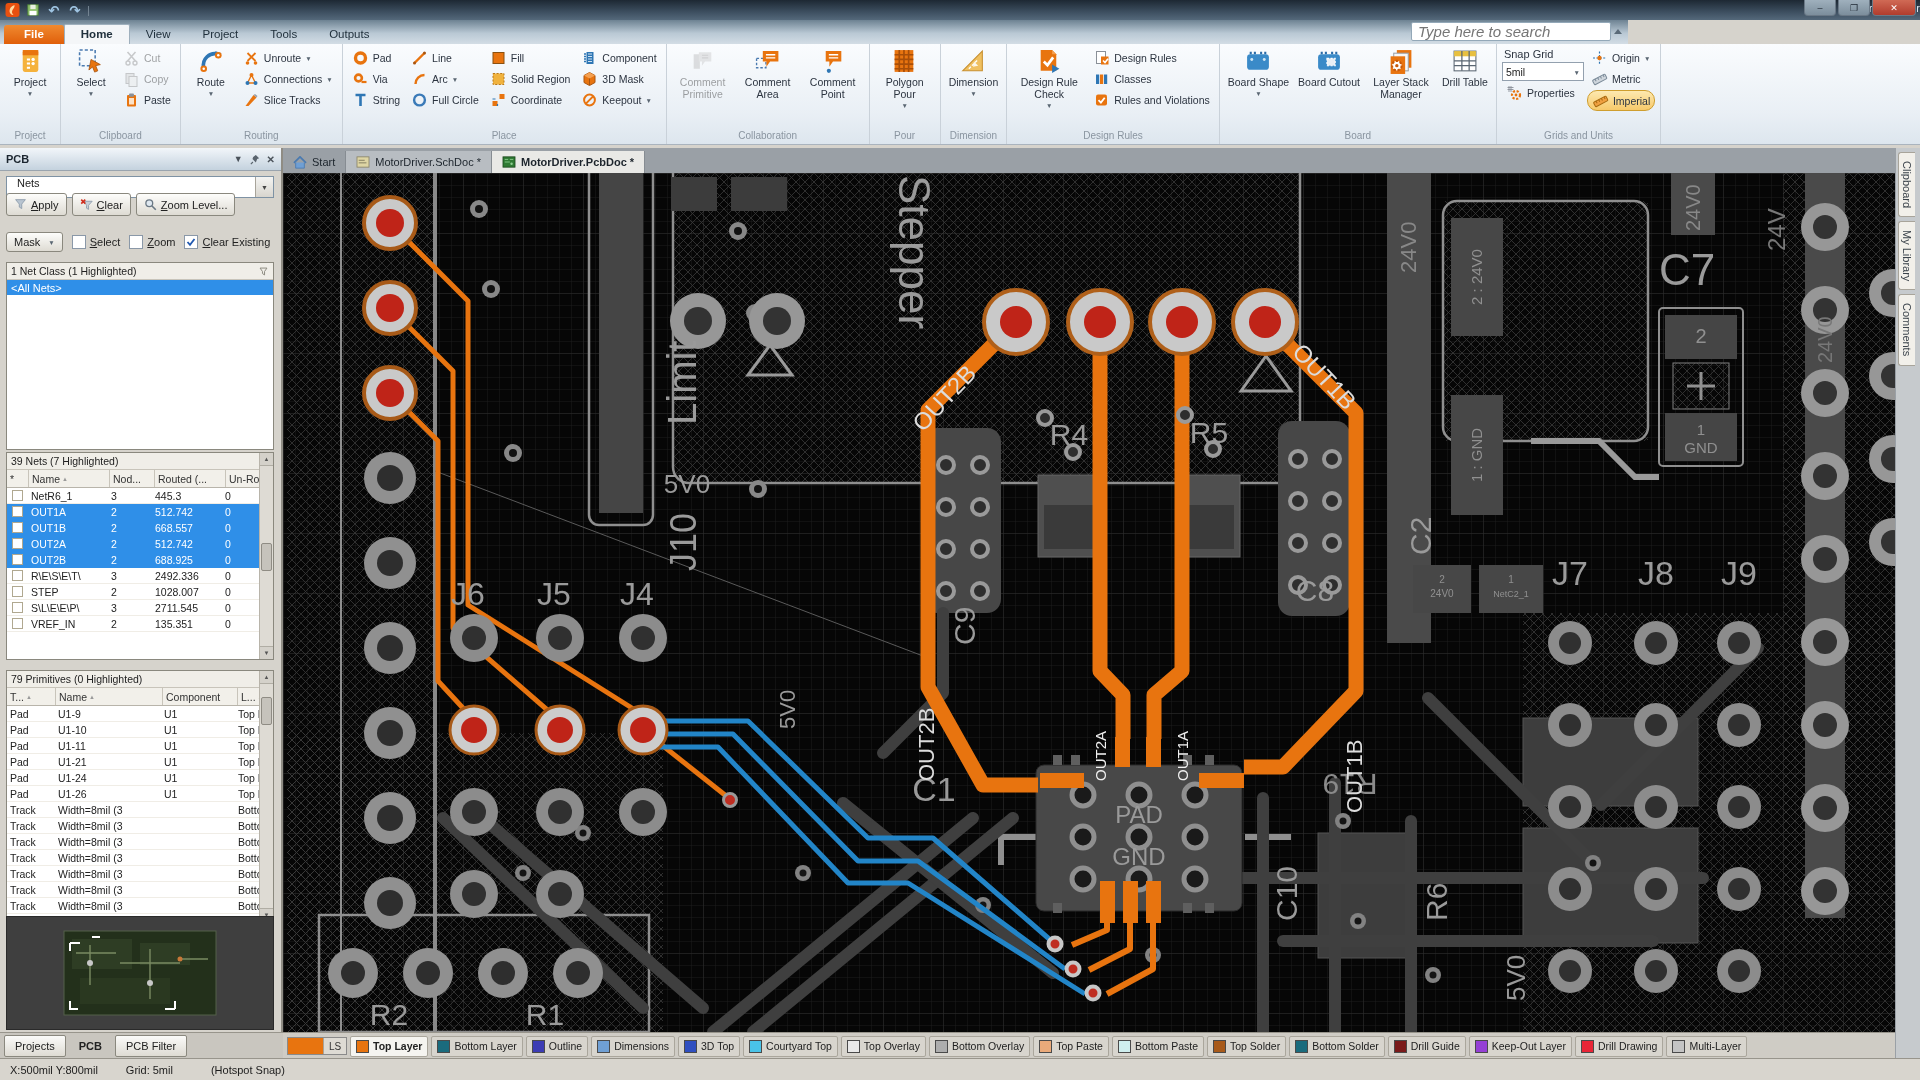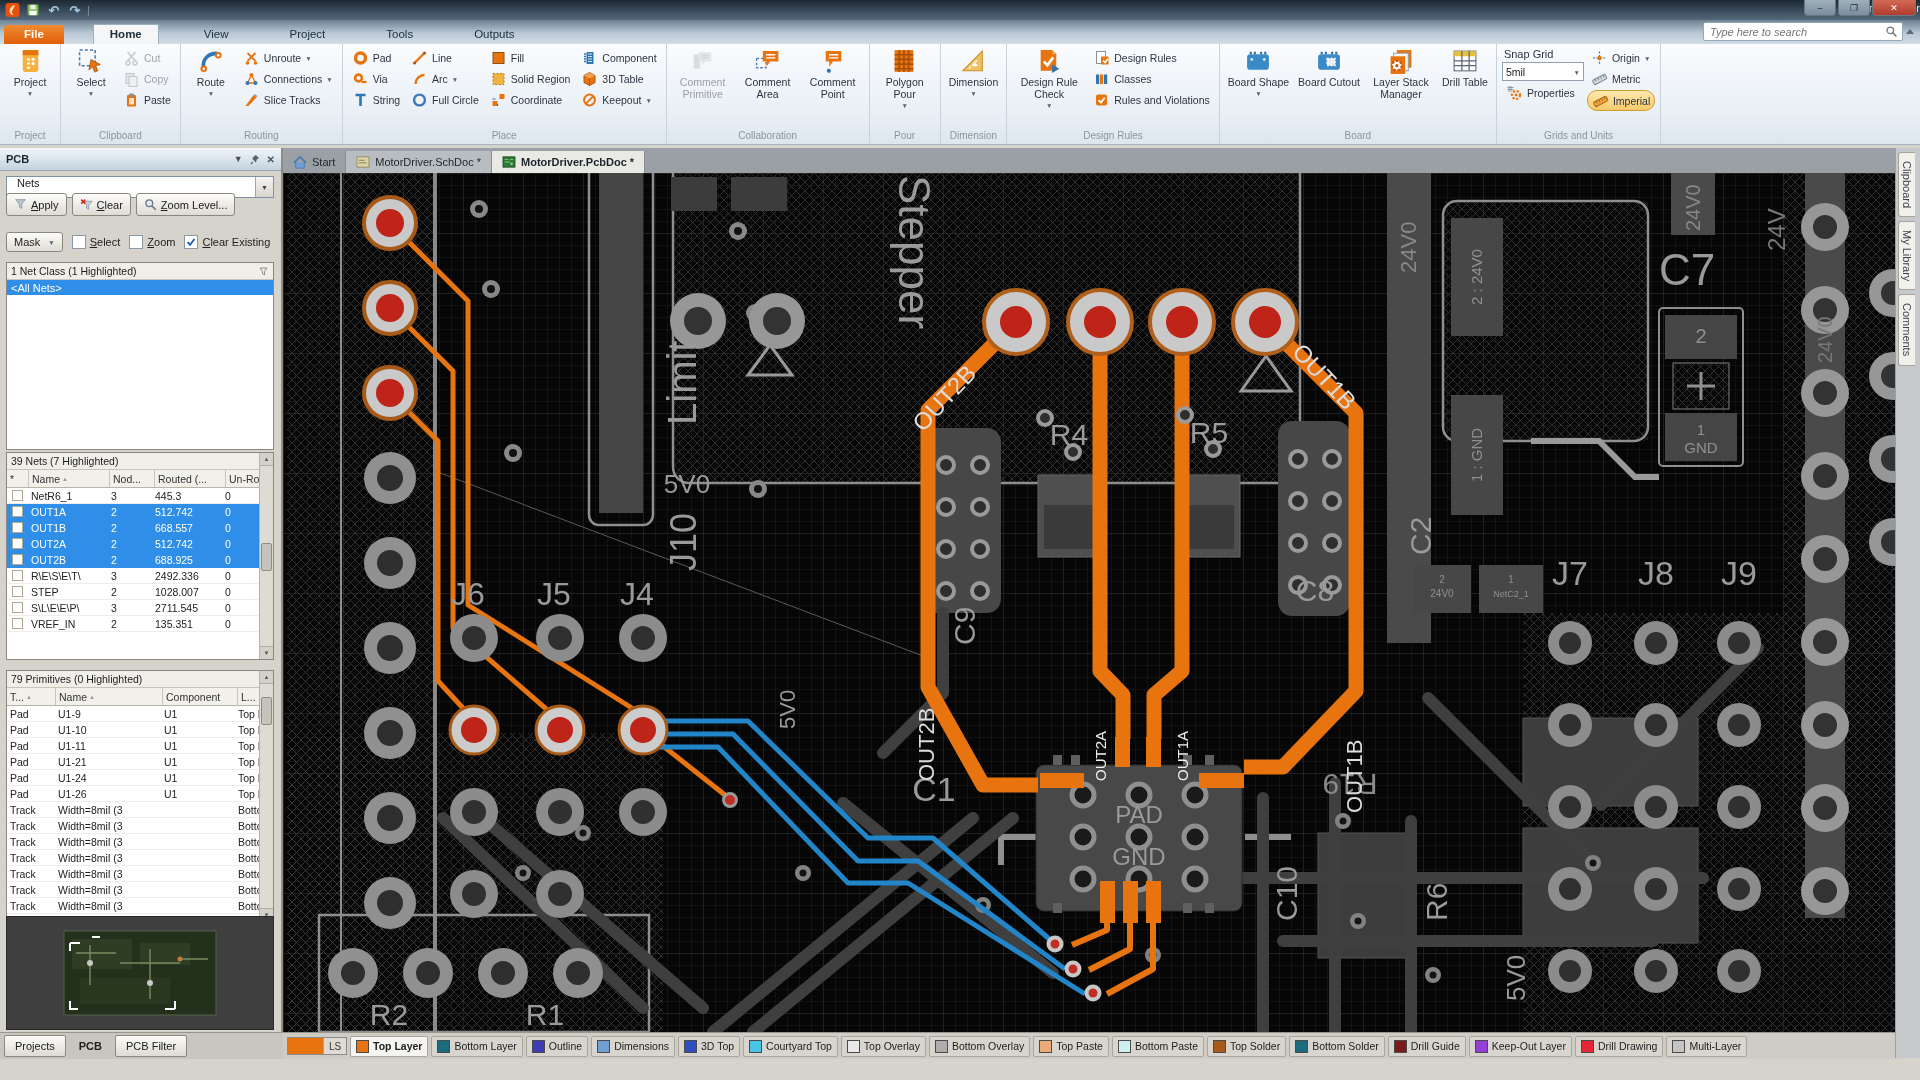--- a/index.html
+++ b/index.html
@@ -10,29 +10,29 @@
   #titlebar{position:absolute;left:0;top:0;width:1920px;height:20px;
     background:linear-gradient(#1d2833,#3d4f60 60%,#54687a);display:flex;align-items:center;}
   #qat{display:flex;align-items:center;gap:3px;padding-left:4px;}
   .qbtn{width:18px;height:16px;display:flex;align-items:center;justify-content:center;color:#9fc4e2;font-size:13px;font-weight:bold;}
   #apptitle{position:absolute;left:0;right:0;top:2px;text-align:right;color:#dfe8f0;font-size:11px;margin-left:32px;}
   #winbtns{position:absolute;right:4px;top:0;display:flex;gap:2px;}
   .wbtn{width:30px;height:15px;border-radius:0 0 4px 4px;border:1px solid #6a7886;border-top:none;
     background:linear-gradient(#9fb0bd,#7c8e9c);color:#1c2630;font-size:9px;display:flex;align-items:center;justify-content:center;}
   .wbtn.close{background:linear-gradient(#d06a55,#b13c2d);color:#fff;width:42px;}
   
-  #tabrow{position:absolute;left:0;top:20px;width:1920px;height:24px;
-    background:linear-gradient(#6d8292,#b9c8d4 55%,#d3dde5);display:flex;align-items:flex-end;gap:29px;}
+  #tabrow{position:absolute;left:0;top:20px;width:1628px;height:24px;
+    background:linear-gradient(#6d8292,#b9c8d4 55%,#d3dde5);display:flex;align-items:flex-end;}
   .mtab{padding:3px 16px 4px;font-size:11.5px;color:#20303c;}
   .mtab.file{background:linear-gradient(#f08a30,#e05f0a);color:#fff;font-weight:bold;border-radius:3px 3px 0 0;margin-left:4px;padding:3px 20px 4px;}
   .mtab.active{background:#f4f6f8;border:1px solid #9fb0bd;border-bottom:none;border-radius:2px 2px 0 0;font-weight:bold;text-align:right;}
   #searchwrap{position:absolute;right:6px;top:2px;display:flex;align-items:center;gap:3px;}
   #searchbox{width:190px;height:17px;background:#fff;border:1px solid #93a8b8;border-radius:2px;
     display:flex;align-items:center;padding:0 4px;}
-  #searchbox input{border:none;outline:none;flex:1;font-style:italic;color:#8a949c;font-size:11px;font-family:"Liberation Sans",sans-serif;background:transparent;}
+  #searchbox input{border:none;outline:none;flex:1;font-style:italic;color:#8a949c;font-size:15px;font-family:"Liberation Sans",sans-serif;background:transparent;}
   .chevup{width:0;height:0;border-left:4px solid transparent;border-right:4px solid transparent;border-bottom:5px solid #5a6a78;}
   
   #ribbon{position:absolute;left:0;top:44px;width:1920px;height:100px;
     background:linear-gradient(#fafcfe,#e9eff5 70%,#dde6ee);border-bottom:1px solid #aab4be;display:flex;}
   .rgroup{display:flex;flex-direction:column;border-right:1px solid #c9d1d9;padding:2px 5px 0;}
   .rbody{flex:1;display:flex;align-items:stretch;gap:3px;}
   .rlabel{height:16px;line-height:16px;text-align:center;font-size:10px;color:#8a95a0;}
   .bigbtn{display:flex;flex-direction:column;align-items:center;padding:2px 3px 0;border-radius:3px;min-width:44px;}
   .bigbtn .bl{text-align:center;line-height:1.12;margin-top:2px;font-size:10.5px;color:#2c3440;}
   .stack{display:flex;flex-direction:column;justify-content:flex-start;gap:2px;padding-top:2px;}
@@ -335,21 +335,21 @@
                 <path d="M6.5 4h4M6.5 6.5h4M6.5 9h4M6.5 11.5h4" stroke="#cfe2f2" stroke-width="1"></path>
               </svg>
             <span>Component</span>
           </div>
           <div class="smallbtn">
             <svg class="i16" viewBox="0 0 16 16">
                 <path d="M8 1.5l5.5 3v7l-5.5 3-5.5-3v-7z" fill="#e8740f" stroke="#a85510"></path>
                 <path d="M8 1.5l5.5 3L8 7.5l-5.5-3z" fill="#f5a050"></path>
                 <path d="M8 7.5v6.5" stroke="#a85510"></path>
               </svg>
-            <span>3D Table</span>
+            <span>3D Mask</span>
           </div>
           <div class="smallbtn">
             <svg class="i16" viewBox="0 0 16 16">
                 <circle cx="8" cy="8" r="5.4" fill="none" stroke="#e8740f" stroke-width="2"></circle>
                 <path d="M4.4 11.6L11.6 4.4" stroke="#e8740f" stroke-width="2"></path>
               </svg>
             <span>Keepout</span>
               <span class="drop">▼</span>
           </div>
         </div>
@@ -1484,14 +1484,19 @@
         <span>Multi-Layer</span>
       </div>
   </div>
 
   <div id="rightstrip">
     <div class="vtab">Clipboard</div>
     <div class="vtab">My Library</div>
     <div class="vtab">Comments</div>
   </div>
 
+  <div id="statusbar">
+    <span>X:500mil Y:800mil</span>
+    <span style="margin-left:28px;">Grid: 5mil</span>
+    <span style="margin-left:38px;">(Hotspot Snap)</span>
+  </div>
 
 </div>
 
 </body></html>

